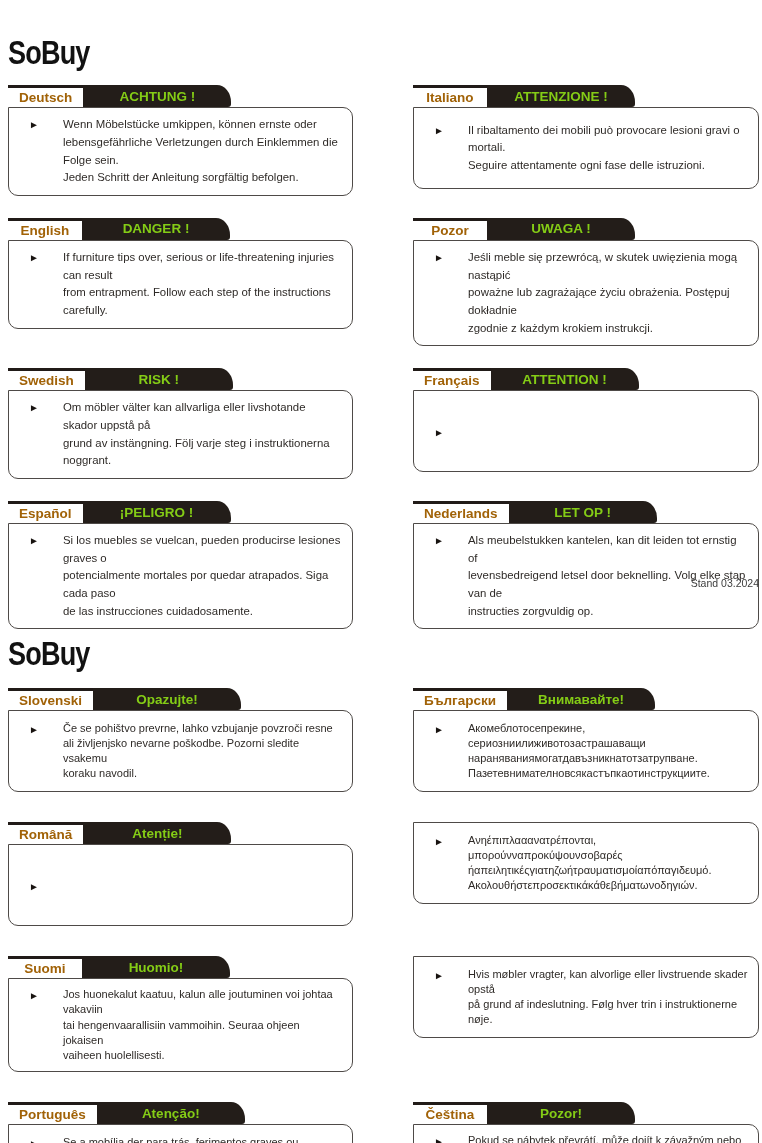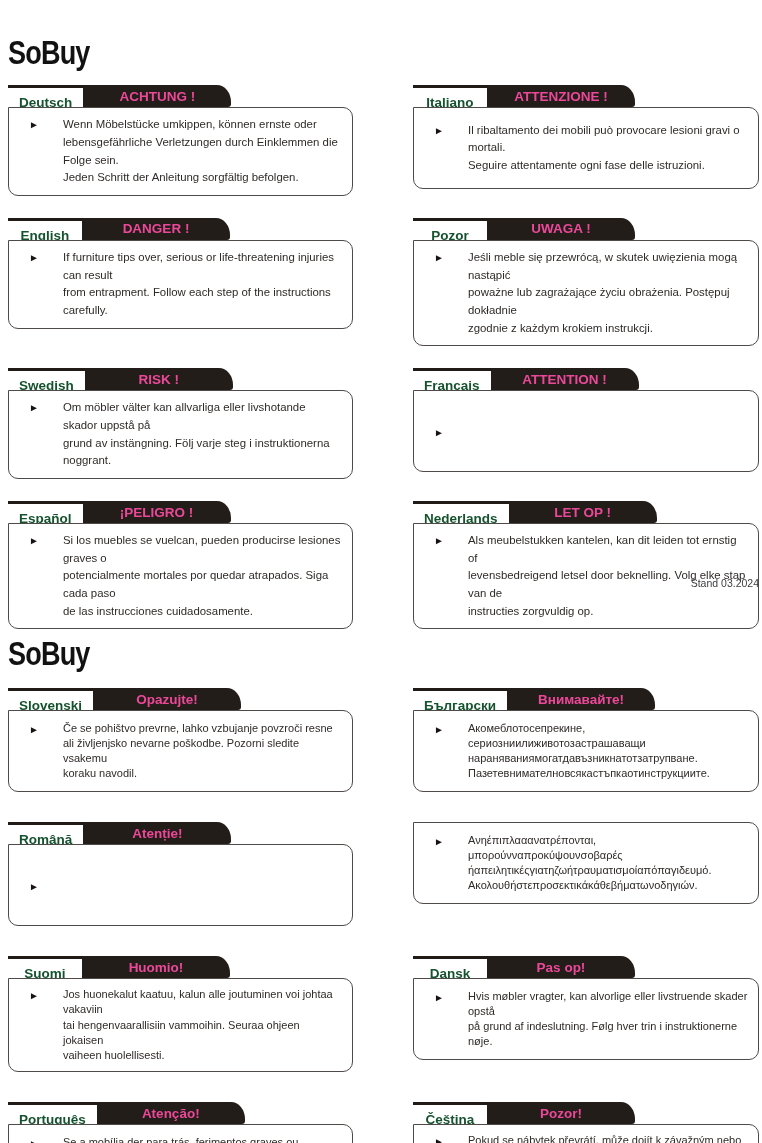--- a/index.html
+++ b/index.html
@@ -32,31 +32,31 @@
     margin-top:14px;
   }
   .page-1 .grid { row-gap:22px; }
   .page-2 .grid { row-gap:30px; margin-top:16px; }
 
   .block { display:flex; flex-direction:column; }
 
   .tabs { display:flex; height:22px; align-items:stretch; }
   .lang-tab {
     min-width:74px;
-    padding:7px 11px;
+    padding:0 11px;
     background:#ffffff;
     border-top:3px solid #211b18;
-    display:flex; align-items:flex-start; justify-content:center;
-    font-weight:bold; font-size:13.5px; color:#14532d;
+    display:flex; align-items:center; justify-content:center;
+    font-weight:bold; font-size:13.5px; color:#a16207;
     white-space:nowrap;
     box-sizing:border-box;
   }
   .warn-tab {
     background:#231d19;
-    color:#ec4899;
+    color:#84cc16;
     font-weight:bold; font-size:13.5px;
     display:flex; align-items:center; justify-content:center;
     min-width:108px;
     padding:0 20px;
     white-space:nowrap;
     border-top-right-radius:14px 17px;
     border-bottom-right-radius:3px;
   }
 
   .body {
@@ -332,28 +332,20 @@
       <div class="inner">
         <span class="bullet">►</span>
         <p class="text">Jos huonekalut kaatuu, kalun alle joutuminen voi johtaa vakaviin
 tai hengenvaarallisiin vammoihin. Seuraa ohjeen jokaisen
 vaiheen huolellisesti.</p>
       </div>
     </div>
   </section>
 
   <section class="block">
-    <div class="tabs">
-      <div class="lang-tab">
-        <span class="lang">Dansk</span>
-      </div>
-      <div class="warn-tab">
-        <span class="warn">Pas op!</span>
-      </div>
-    </div>
     <div class="body">
       <div class="inner">
         <span class="bullet">►</span>
         <p class="text">Hvis møbler vragter, kan alvorlige eller livstruende skader opstå
 på grund af indeslutning. Følg hver trin i instruktionerne nøje.</p>
       </div>
     </div>
   </section>
 
   <section class="block">

